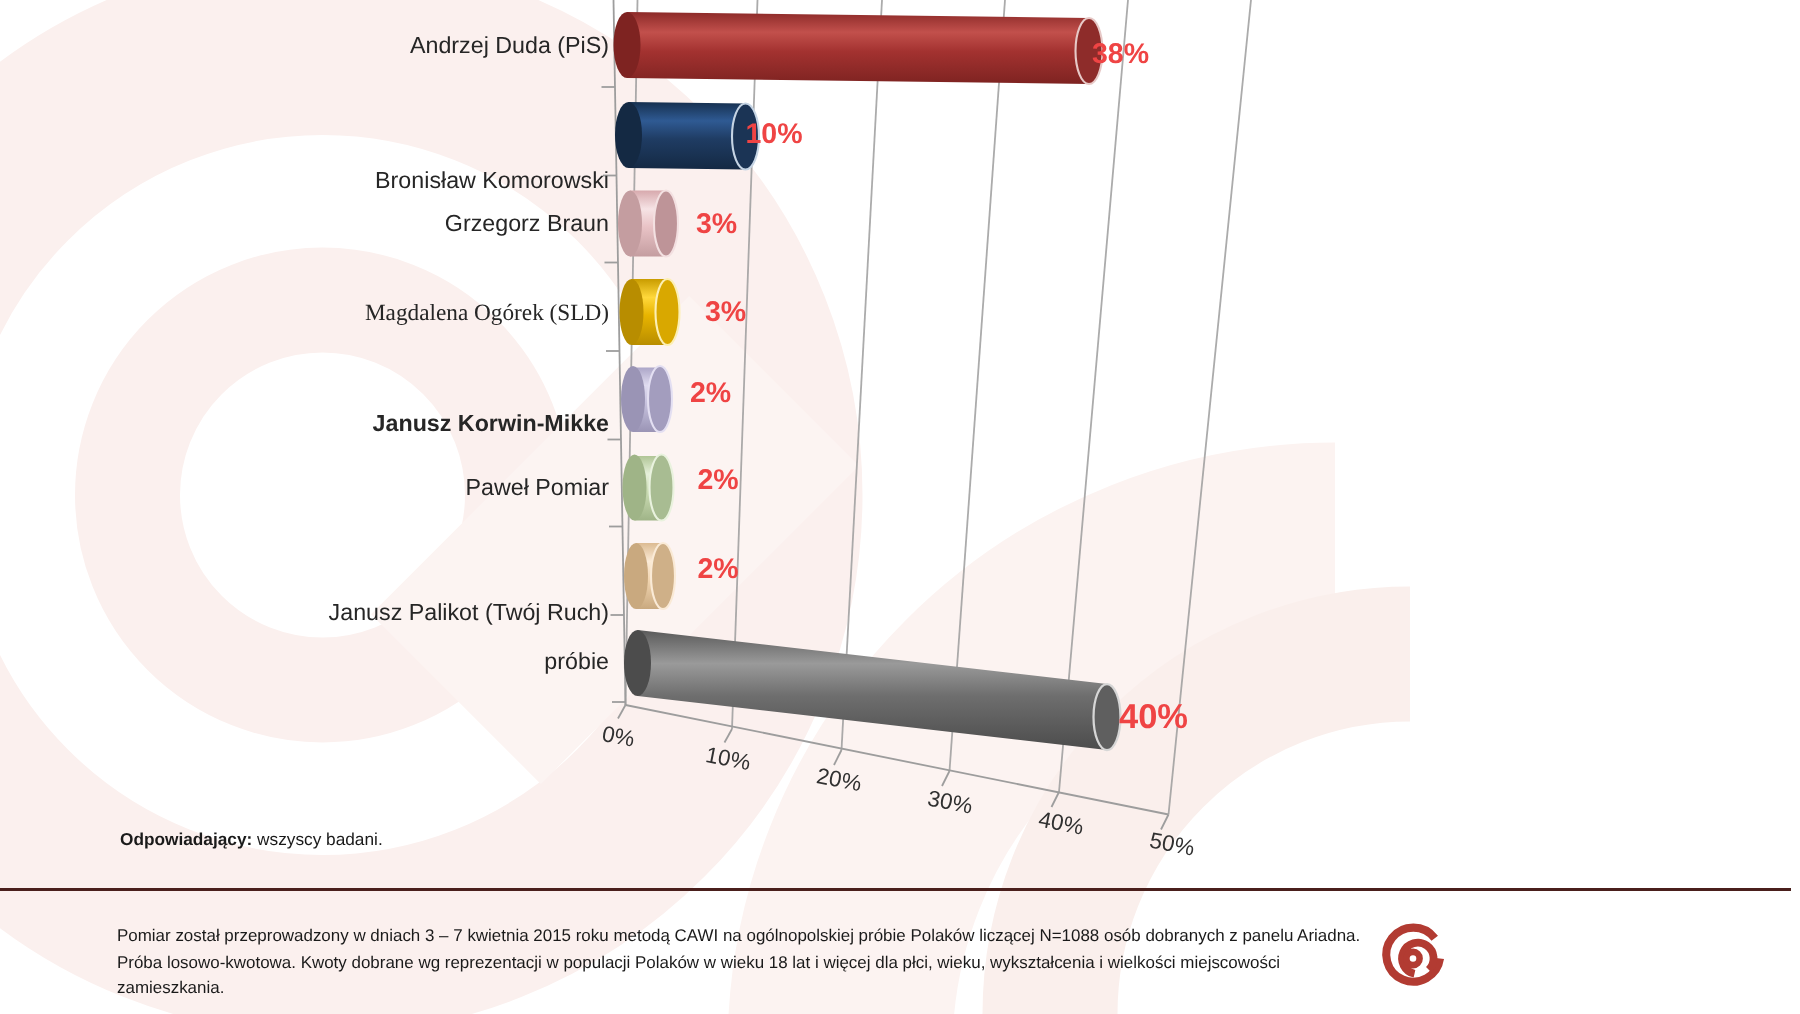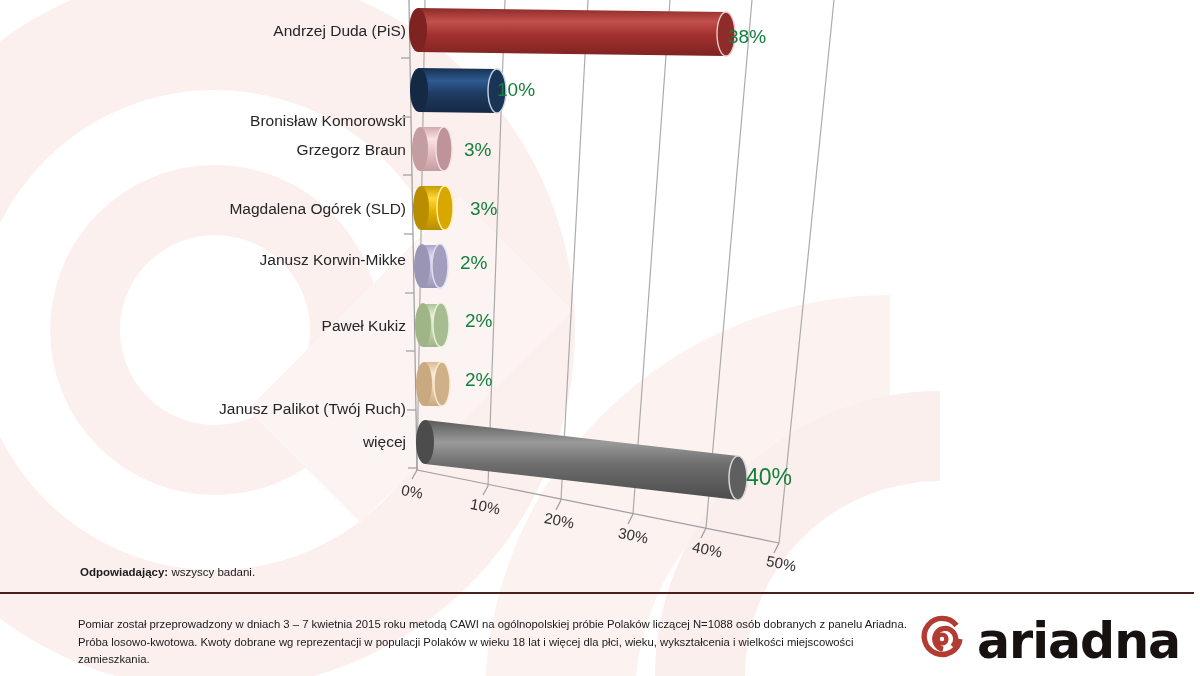--- a/index.html
+++ b/index.html
@@ -27,39 +27,39 @@
     font-size:15.5px;
     color:#262626;
     white-space:nowrap;
     line-height:1;
   }
 
   
   .val-label{
     position:absolute;
     font-size:19px;
-    font-weight:normal;
-    color:#15803d;
+    font-weight:bold;
+    color:#ef4444;
     white-space:nowrap;
     line-height:1;
   }
 
   
   .tick-label{
     position:absolute;
     font-size:15px;
     color:#303030;
     white-space:nowrap;
     line-height:1;
     transform-origin:left top;
   }
 
   
   #respondents{
-    position:absolute;left:80px;top:566px;
+    position:absolute;left:80px;top:554px;
     font-size:11.5px;color:#1a1a1a;white-space:nowrap;
   }
   #respondents b{font-weight:bold;}
   #divider{
     position:absolute;left:0px;top:592px;width:1194px;height:2px;
     background:#4a1f1c;
   }
   #footnote{
     position:absolute;left:78px;top:616px;width:830px;
     font-size:11.3px;line-height:1.55;color:#1a1a1a;
@@ -233,25 +233,25 @@
     <g>
       <path d="M 425 420 L 738 456 L 738 500 L 425 464 Z" fill="url(#g7)"></path>
       <ellipse cx="425" cy="442" rx="9" ry="22" fill="#4C4C4C"></ellipse>
       <ellipse cx="738" cy="478" rx="9" ry="22" fill="#5F5F5F" stroke="#D6D6D6" stroke-width="1.5"></ellipse>
     </g>
   </svg>
 
   <div class="cat-label" style="top:23px;">Andrzej Duda (PiS)</div>
   <div class="cat-label" style="top:83px;margin-top:30px;">Bronisław Komorowski</div>
   <div class="cat-label" style="top:142px;margin-left:28px;">Grzegorz Braun</div>
-  <div class="cat-label" style="top:201px;">Magdalena Ogórek (SLD)</div>
-  <div class="cat-label" style="top:252px;">Janusz Korwin-Mikke</div>
-  <div class="cat-label" style="top:318px;">Paweł Kukiz</div>
+  <div class="cat-label" style="top:201px;font-family:Liberation Serif, serif;">Magdalena Ogórek (SLD)</div>
+  <div class="cat-label" style="top:275px;font-weight:bold;">Janusz Korwin-Mikke</div>
+  <div class="cat-label" style="top:318px;">Paweł Pomiar</div>
   <div class="cat-label" style="top:377px;margin-top:24px;">Janusz Palikot (Twój Ruch)</div>
-  <div class="cat-label" style="top:434px;">więcej</div>
+  <div class="cat-label" style="top:434px;">próbie</div>
 
   <div class="val-label" style="left:728px;top:27px;">38%</div>
   <div class="val-label" style="left:497px;top:80px;">10%</div>
   <div class="val-label" style="left:464px;top:140px;">3%</div>
   <div class="val-label" style="left:470px;top:199px;">3%</div>
   <div class="val-label" style="left:460px;top:253px;">2%</div>
   <div class="val-label" style="left:465px;top:311px;">2%</div>
   <div class="val-label" style="left:465px;top:370px;">2%</div>
   <div class="val-label" style="left:746px;top:466px;font-size:23px;">40%</div>
 
@@ -273,14 +273,13 @@
 <div id="footnote">Pomiar został przeprowadzony w dniach 3  – 7 kwietnia 2015 roku metodą CAWI na ogólnopolskiej próbie Polaków liczącej N=1088 osób dobranych z panelu Ariadna. Próba losowo-kwotowa. Kwoty dobrane wg reprezentacji w populacji Polaków w wieku 18 lat i więcej dla płci, wieku, wykształcenia i wielkości miejscowości zamieszkania.</div>
 
 <div id="logo">
   <span id="logo-mark">
     <svg width="52" height="52" viewBox="0 0 52 52">
       <path d="M 40.5 12.5 A 18 18 0 1 0 44 26" fill="none" stroke="#B23B32" stroke-width="5.4"></path>
       <path d="M 36.5 33.5 A 10.5 10.5 0 1 0 27 36.2" fill="none" stroke="#B23B32" stroke-width="5.2"></path>
       <circle cx="26" cy="26" r="4.4" fill="none" stroke="#B23B32" stroke-width="4.4"></circle>
     </svg>
   </span>
-  <span id="logo-text">ariadna</span>
 </div>
 
 </body></html>

